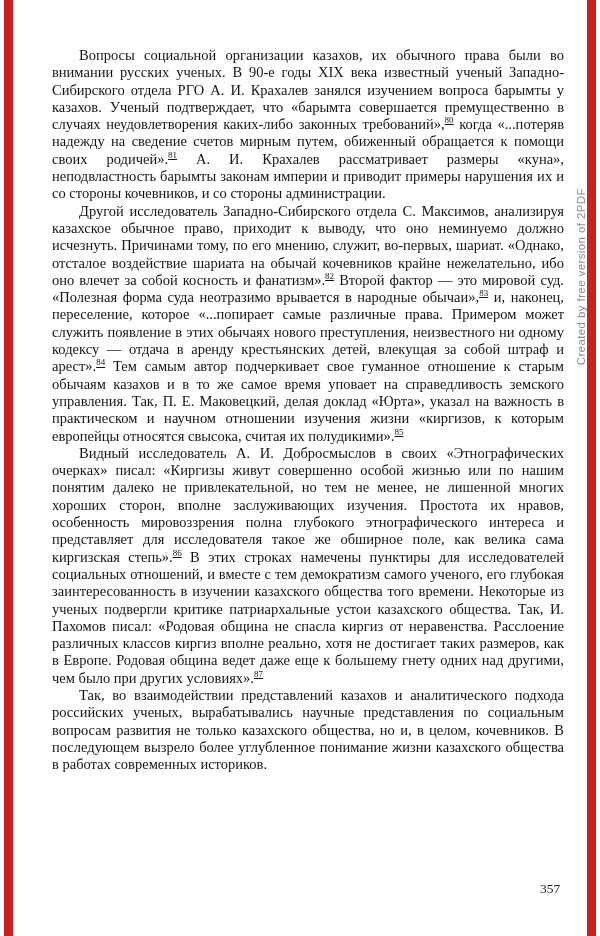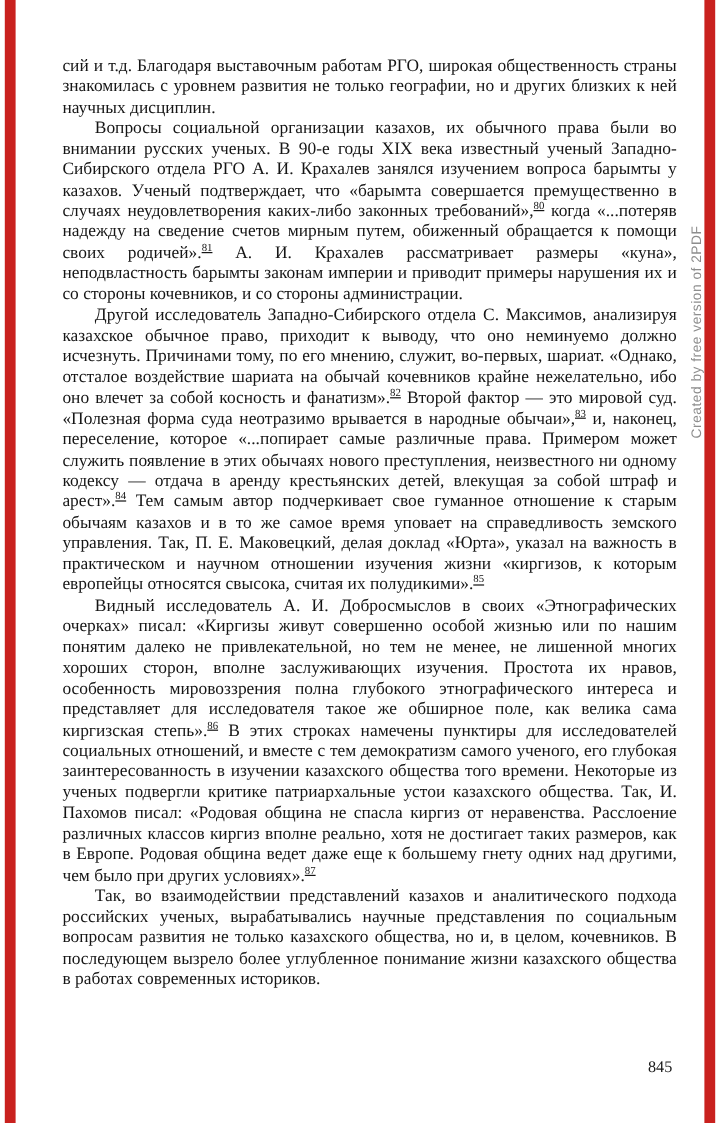--- a/index.html
+++ b/index.html
@@ -59,21 +59,20 @@
 </head>
 <body>
 
 <div class="page">
   <div class="edge-bar left" style="background: rgb(201, 33, 30);"></div>
   <div class="edge-bar right" style="background: rgb(201, 33, 30);"></div>
 
   <div class="watermark" style="color: rgb(141, 141, 141);">Created by free version of 2PDF</div>
 
   <div class="page-text" style="color: rgb(21, 21, 21);">
-      <p>сий и т.д. Благодаря выставочным работам РГО, широкая общественность страны знакомилась с уровнем развития не только географии, но и других близких к ней научных дисциплин.</p>
       <p class="indent">Вопросы социальной организации казахов, их обычного права были во внимании русских ученых. В 90-е годы XIX века известный ученый Западно-Сибирского отдела РГО А. И. Крахалев занялся изучением вопроса барымты у казахов. Ученый подтверждает, что «барымта совершается премущественно в случаях неудовлетворения каких-либо законных требований»,<sup>80</sup> когда «...потеряв надежду на сведение счетов мирным путем, обиженный обращается к помощи своих родичей».<sup>81</sup> А. И. Крахалев рассматривает размеры «куна», неподвластность барымты законам империи и приводит примеры нарушения их и со стороны кочевников, и со стороны администрации.</p>
       <p class="indent">Другой исследователь Западно-Сибирского отдела С. Максимов, анализируя казахское обычное право, приходит к выводу, что оно неминуемо должно исчезнуть. Причинами тому, по его мнению, служит, во-первых, шариат. «Однако, отсталое воздействие шариата на обычай кочевников крайне нежелательно, ибо оно влечет за собой косность и фанатизм».<sup>82</sup> Второй фактор — это мировой суд. «Полезная форма суда неотразимо врывается в народные обычаи»,<sup>83</sup> и, наконец, переселение, которое «...попирает самые различные права. Примером может служить появление в этих обычаях нового преступления, неизвестного ни одному кодексу — отдача в аренду крестьянских детей, влекущая за собой штраф и арест».<sup>84</sup> Тем самым автор подчеркивает свое гуманное отношение к старым обычаям казахов и в то же самое время уповает на справедливость земского управления. Так, П. Е. Маковецкий, делая доклад «Юрта», указал на важность в практическом и научном отношении изучения жизни «киргизов, к которым европейцы относятся свысока, считая их полудикими».<sup>85</sup></p>
       <p class="indent">Видный исследователь А. И. Добросмыслов в своих «Этнографических очерках» писал: «Киргизы живут совершенно особой жизнью или по нашим понятим далеко не привлекательной, но тем не менее, не лишенной многих хороших сторон, вполне заслуживающих изучения. Простота их нравов, особенность мировоззрения полна глубокого этнографического интереса и представляет для исследователя такое же обширное поле, как велика сама киргизская степь».<sup>86</sup> В этих строках намечены пунктиры для исследователей социальных отношений, и вместе с тем демократизм самого ученого, его глубокая заинтересованность в изучении казахского общества того времени. Некоторые из ученых подвергли критике патриархальные устои казахского общества. Так, И. Пахомов писал: «Родовая община не спасла киргиз от неравенства. Расслоение различных классов киргиз вполне реально, хотя не достигает таких размеров, как в Европе. Родовая община ведет даже еще к большему гнету одних над другими, чем было при других условиях».<sup>87</sup></p>
       <p class="indent">Так, во взаимодействии представлений казахов и аналитического подхода российских ученых, вырабатывались научные представления по социальным вопросам развития не только казахского общества, но и, в целом, кочевников. В последующем вызрело более углубленное понимание жизни казахского общества в работах современных историков.</p>
     </div>
 
-  <div class="page-number">845</div>
+  <div class="page-number">357</div>
 </div>
 
 </body></html>

